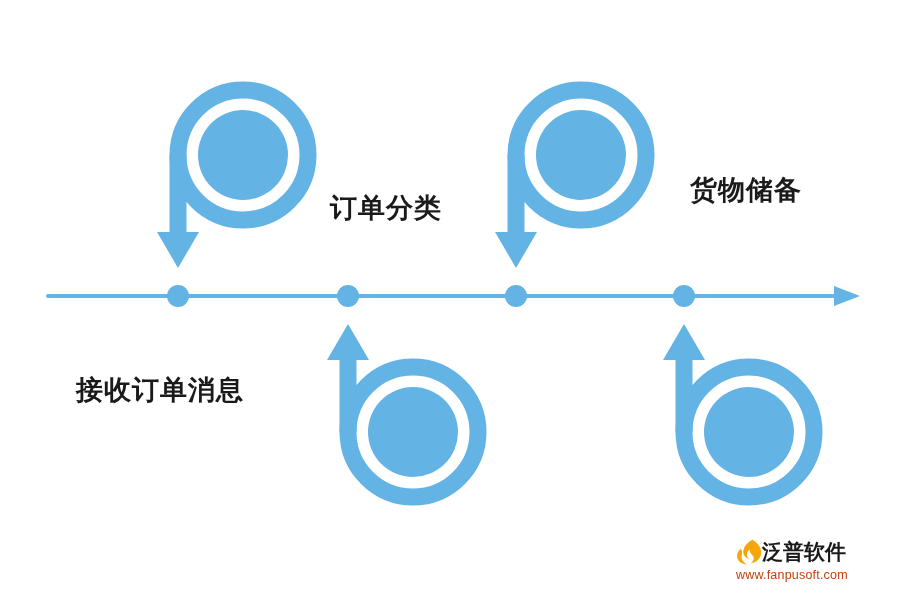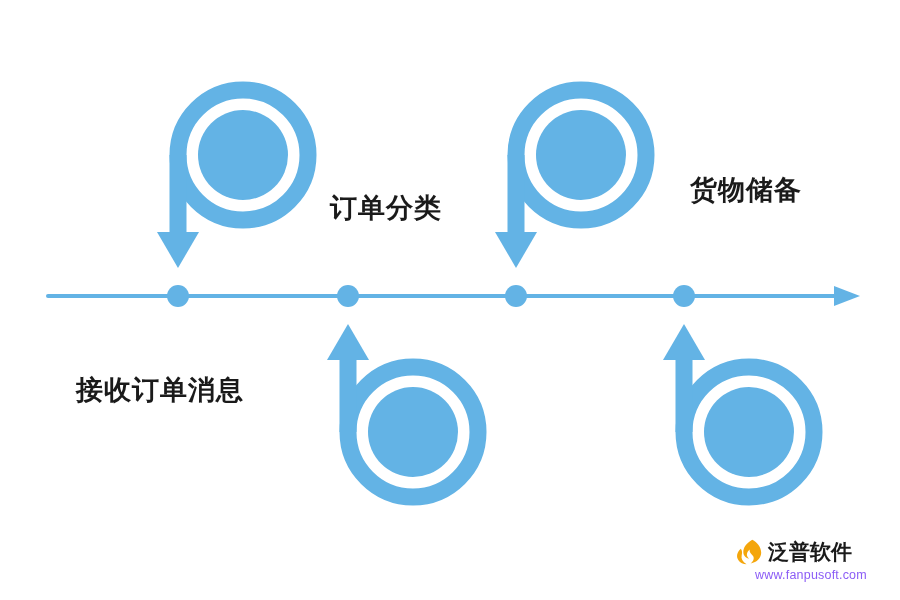--- a/index.html
+++ b/index.html
@@ -42,33 +42,32 @@
   #watermark {
     position: absolute;
     right: 14px;
     bottom: 10px;
     width: 150px;
     height: 52px;
   }
   #watermark .wm-row {
     display: flex;
     align-items: center;
-    gap: 6px;
   }
   #watermark .wm-name {
     color: #1a1a1a;
     font-size: 21px;
     font-weight: bold;
     letter-spacing: 0px;
     font-family: "Liberation Sans", sans-serif;
   }
   #watermark .wm-url {
-    color: #8b5cf6;
+    color: #c2410c;
     font-size: 12.5px;
-    text-align: center;
+    text-align: left;
     margin-top: 2px;
     letter-spacing: 0.2px;
     font-family: "Liberation Sans", sans-serif;
   }
   .wm-mark {
     width: 26px;
     height: 26px;
     flex: 0 0 26px;
   }
 </style>

